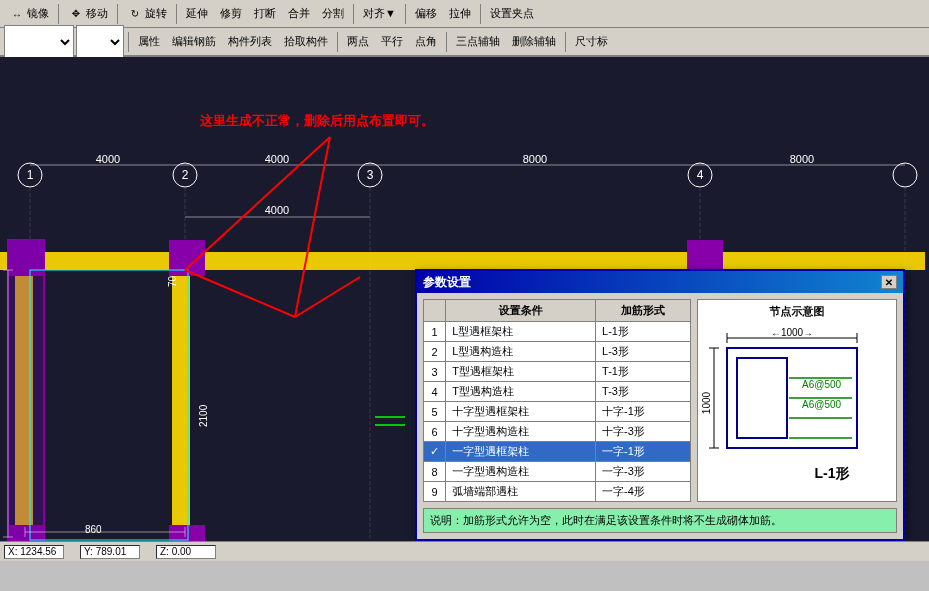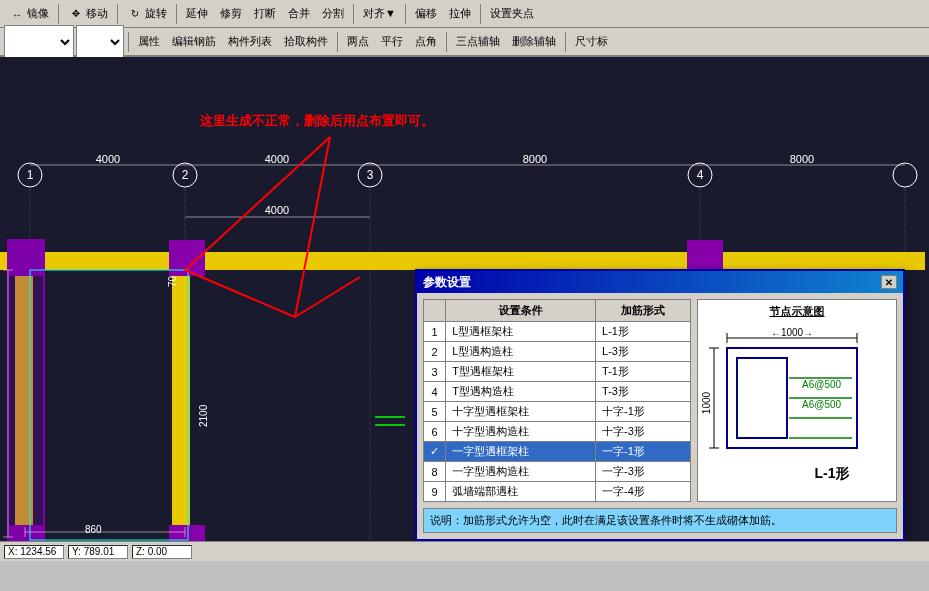--- a/index.html
+++ b/index.html
@@ -145,21 +145,20 @@
     }
 
     .dialog-right {
       width: 200px;
       border: 1px solid #808080;
       background: white;
       padding: 4px;
       display: flex;
       flex-direction: column;
       align-items: center;
-      text-decoration: underline;
     }
 
     .dialog-right-title {
       font-size: 11px;
       font-weight: bold;
       margin-bottom: 4px;
       color: #000;
     }
 
     
@@ -205,21 +204,21 @@
     .preview-svg {
       width: 100%;
       height: 100%;
     }
 
     
     .dialog-desc {
       margin-top: 6px;
       font-size: 11px;
       border: 1px solid #808080;
-      background: #7dd3fc;
+      background: #86efac;
       padding: 4px 6px;
     }
 
     
     .annotation {
       position: absolute;
       top: 52px;
       left: 250px;
       color: red;
       font-size: 14px;
@@ -230,21 +229,21 @@
 
     
     .statusbar {
       height: 20px;
       background: #d4d0c8;
       border-top: 1px solid #808080;
       display: flex;
       align-items: center;
       padding: 0 4px;
       font-size: 11px;
-      gap: 4px;
+      gap: 16px;
     }
 
     .status-field {
       border: 1px inset #808080;
       background: white;
       height: 14px;
       padding: 0 3px;
       min-width: 60px;
       font-size: 10px;
       display: flex;

